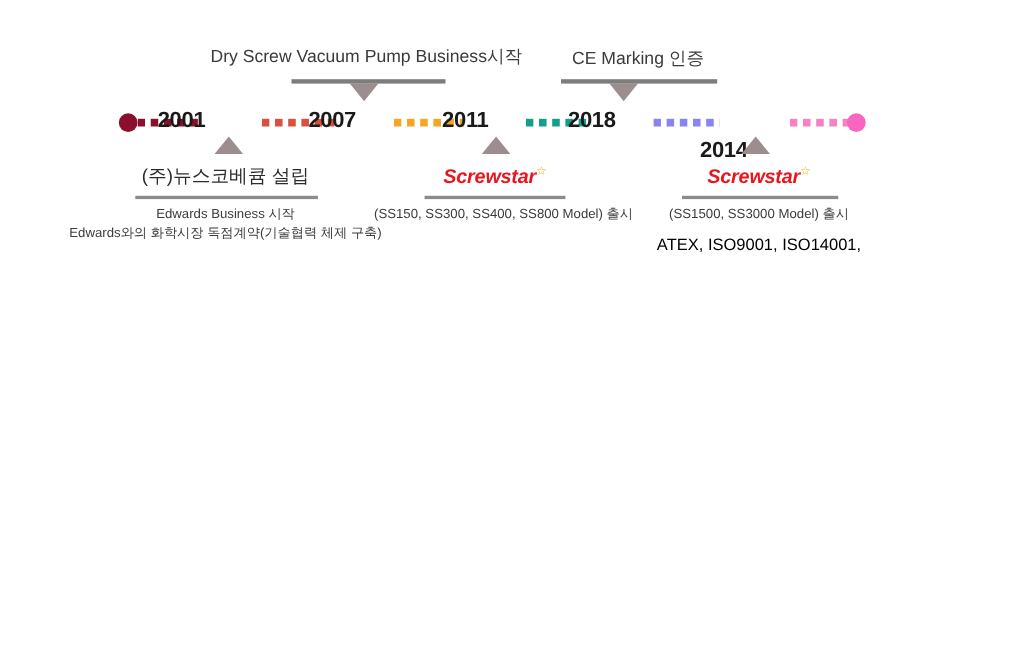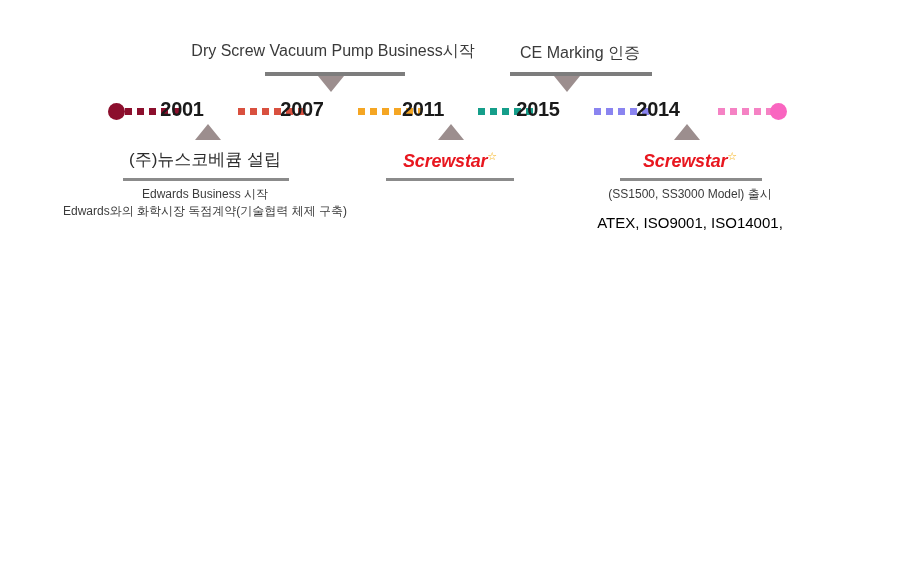--- a/index.html
+++ b/index.html
@@ -130,25 +130,25 @@
 
   <div class="axis-endpoint" id="axis-start" style="left: 108px; background: rgb(140, 15, 45);"></div>
   <div class="axis-dots" id="seg-0" style="left: 125px; width: 58px; background-image: linear-gradient(to right, rgb(140, 15, 45) 0px, rgb(140, 15, 45) 7px, rgba(0, 0, 0, 0) 7px, rgba(0, 0, 0, 0) 12px);"></div>
   <div class="axis-dots" id="seg-1" style="left: 238px; width: 66px; background-image: linear-gradient(to right, rgb(217, 80, 63) 0px, rgb(217, 80, 63) 7px, rgba(0, 0, 0, 0) 7px, rgba(0, 0, 0, 0) 12px);"></div>
   <div class="axis-dots" id="seg-2" style="left: 358px; width: 64px; background-image: linear-gradient(to right, rgb(245, 166, 35) 0px, rgb(245, 166, 35) 7px, rgba(0, 0, 0, 0) 7px, rgba(0, 0, 0, 0) 12px);"></div>
   <div class="axis-dots" id="seg-3" style="left: 478px; width: 60px; background-image: linear-gradient(to right, rgb(21, 158, 138) 0px, rgb(21, 158, 138) 7px, rgba(0, 0, 0, 0) 7px, rgba(0, 0, 0, 0) 12px);"></div>
   <div class="axis-dots" id="seg-4" style="left: 594px; width: 60px; background-image: linear-gradient(to right, rgb(138, 132, 240) 0px, rgb(138, 132, 240) 7px, rgba(0, 0, 0, 0) 7px, rgba(0, 0, 0, 0) 12px);"></div>
   <div class="axis-dots" id="seg-5" style="left: 718px; width: 56px; background-image: linear-gradient(to right, rgb(245, 130, 196) 0px, rgb(245, 130, 196) 7px, rgba(0, 0, 0, 0) 7px, rgba(0, 0, 0, 0) 12px);"></div>
   <div class="axis-endpoint" id="axis-end" style="left: 770px; background: rgb(249, 101, 192);"></div>
 
-  <div class="year-label" style="left:157px; width:50px;">2001</div>
+  <div class="year-label" style="left:140px; width:50px;">2001</div>
   <div class="year-label" style="left:277px; width:50px;">2007</div>
   <div class="year-label" style="left:398px; width:50px;">2011</div>
-  <div class="year-label" style="left:513px; width:50px;">2015</div>
-  <div class="year-label" style="left:633px; width:50px;">2014</div>
+  <div class="year-label" style="left:513px; width:50px;">2018</div>
+  <div class="year-label" style="left:633px; width:50px;margin-top:28px;">2014</div>
 
   <div class="marker-tri up" style="left:195px; top:124px;"></div>
   <div class="marker-tri down" style="left:318px; top:76px;"></div>
   <div class="marker-tri up" style="left:438px; top:124px;"></div>
   <div class="marker-tri down" style="left:554px; top:76px;"></div>
   <div class="marker-tri up" style="left:674px; top:124px;"></div>
 
   <div class="top-label" style="left:187px; top:41px; width:292px;">Dry Screw Vacuum Pump Business시작</div>
   <div class="rule-bar" style="left:265px; top:72px; width:140px;"></div>
 
@@ -163,20 +163,23 @@
     <div class="event-desc">Edwards Business 시작</div>
     <div class="event-desc">Edwards와의 화학시장 독점계약(기술협력 체제 구축)</div>
   </div>
 
   <div class="event-block" style="left:345px; top:150px; width:210px;">
     <div class="event-heading brand">
       <span>Screwstar</span><span class="brand-star">☆</span>
     </div>
   </div>
   <div class="rule-bar light" style="left:386px; top:178px; width:128px;"></div>
+  <div class="event-block" style="left:340px; top:186px; width:220px;">
+    <div class="event-desc">(SS150, SS300, SS400, SS800 Model) 출시</div>
+  </div>
 
   <div class="event-block" style="left:595px; top:150px; width:190px;">
     <div class="event-heading brand">
       <span>Screwstar</span><span class="brand-star">☆</span>
     </div>
   </div>
   <div class="rule-bar light" style="left:620px; top:178px; width:142px;"></div>
   <div class="event-block" style="left:590px; top:186px; width:200px;">
     <div class="event-desc">(SS1500, SS3000 Model) 출시</div>
   </div>

